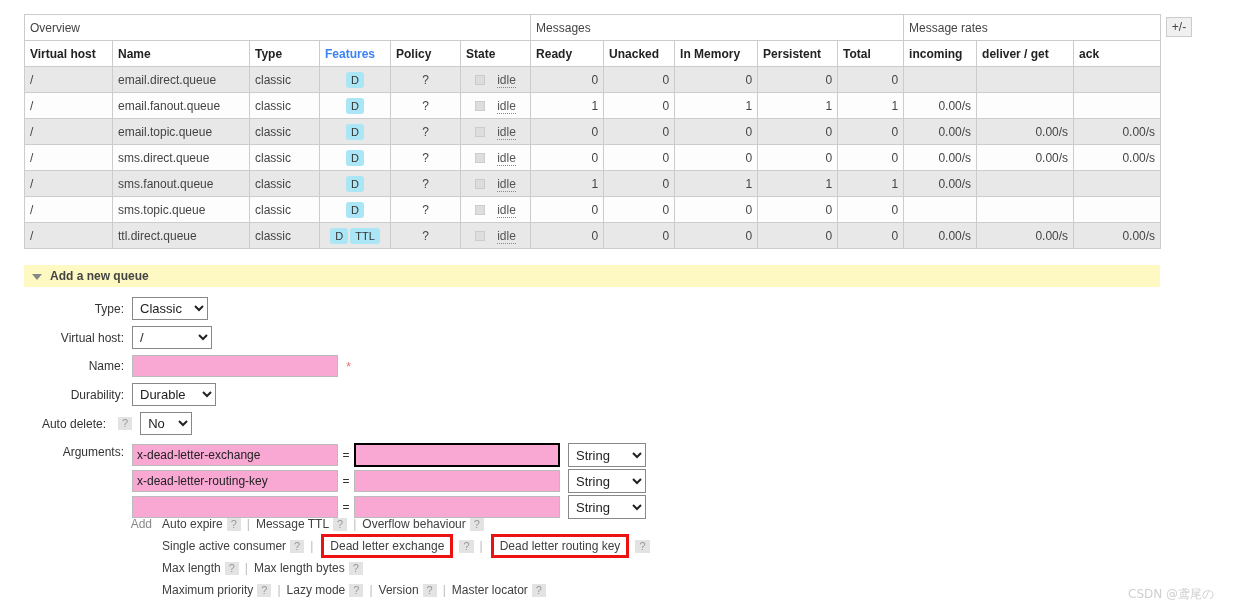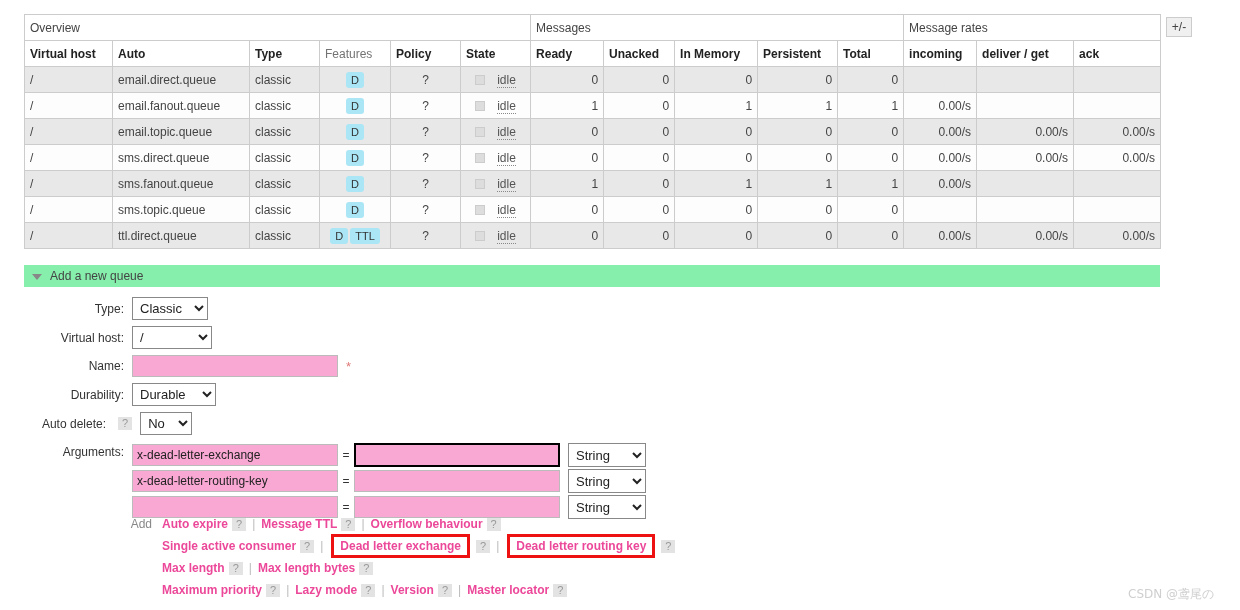--- a/index.html
+++ b/index.html
@@ -37,21 +37,21 @@
     border-bottom: 1px solid #ccc;
   }
   
   tr.col-row th {
     background: #fff;
     color: #222;
     text-align: left;
     font-weight: bold;
     border-top: none;
   }
-  tr.col-row th.plain { font-weight: normal; color: #737373; }
+  tr.col-row th.plain { font-weight: bold; color: #3b82f6; }
 
   tr.data-row td { color: #444; }
   tr.data-row.odd td { background: #e8e8e8; }
   tr.data-row.even td { background: #fdfdfd; }
   td.vhost { color: #555; }
   td.qname { font-weight: bold; color: #111; }
   td.num { text-align: right; }
   td.ctr { text-align: center; }
   td.policy { text-align: center; color: #aaa; }
 
@@ -91,23 +91,23 @@
     font-size: 12px;
     color: #444;
     cursor: pointer;
   }
 
   
   .section-head {
     position: absolute;
     left: 24px; top: 265px;
     width: 1136px; height: 22px;
-    background: #86efac;
+    background: #fef9c3;
     color: #444;
-    font-weight: normal;
+    font-weight: bold;
     font-size: 12px;
     line-height: 22px;
     padding-left: 8px;
   }
   .tri {
     display: inline-block;
     width: 0; height: 0;
     border-left: 5px solid transparent;
     border-right: 5px solid transparent;
     border-top: 6px solid #888;
@@ -183,22 +183,22 @@
   .presets { position: absolute; left: 24px; top: 513px; width: 1136px; }
   .prow { display: flex; align-items: center; height: 22px; }
   .add-lbl {
     width: 138px;
     text-align: right;
     padding-right: 10px;
     color: #888;
     font-size: 12px;
   }
   .preset {
-    font-weight: bold;
-    color: #ec4899;
+    font-weight: normal;
+    color: #404040;
     font-size: 12px;
     cursor: pointer;
     white-space: nowrap;
     text-align: right;
   }
   .sep { color: #bbb; margin: 0 6px; }
   .boxed {
     border: 3px solid #ee1111;
     padding: 2px 6px;
     margin: 0 2px;
@@ -236,21 +236,21 @@
           <col style="width:87px">
       </colgroup>
       <thead>
         <tr class="group-row">
           <td colspan="6">Overview</td>
           <td colspan="5">Messages</td>
           <td colspan="3">Message rates</td>
         </tr>
         <tr class="col-row">
           <th>Virtual host</th>
-          <th>Auto</th>
+          <th>Name</th>
           <th>Type</th>
           <th class="plain">Features</th>
           <th>Policy</th>
           <th>State</th>
           <th>Ready</th>
           <th>Unacked</th>
           <th>In Memory</th>
           <th>Persistent</th>
           <th>Total</th>
           <th>incoming</th>

